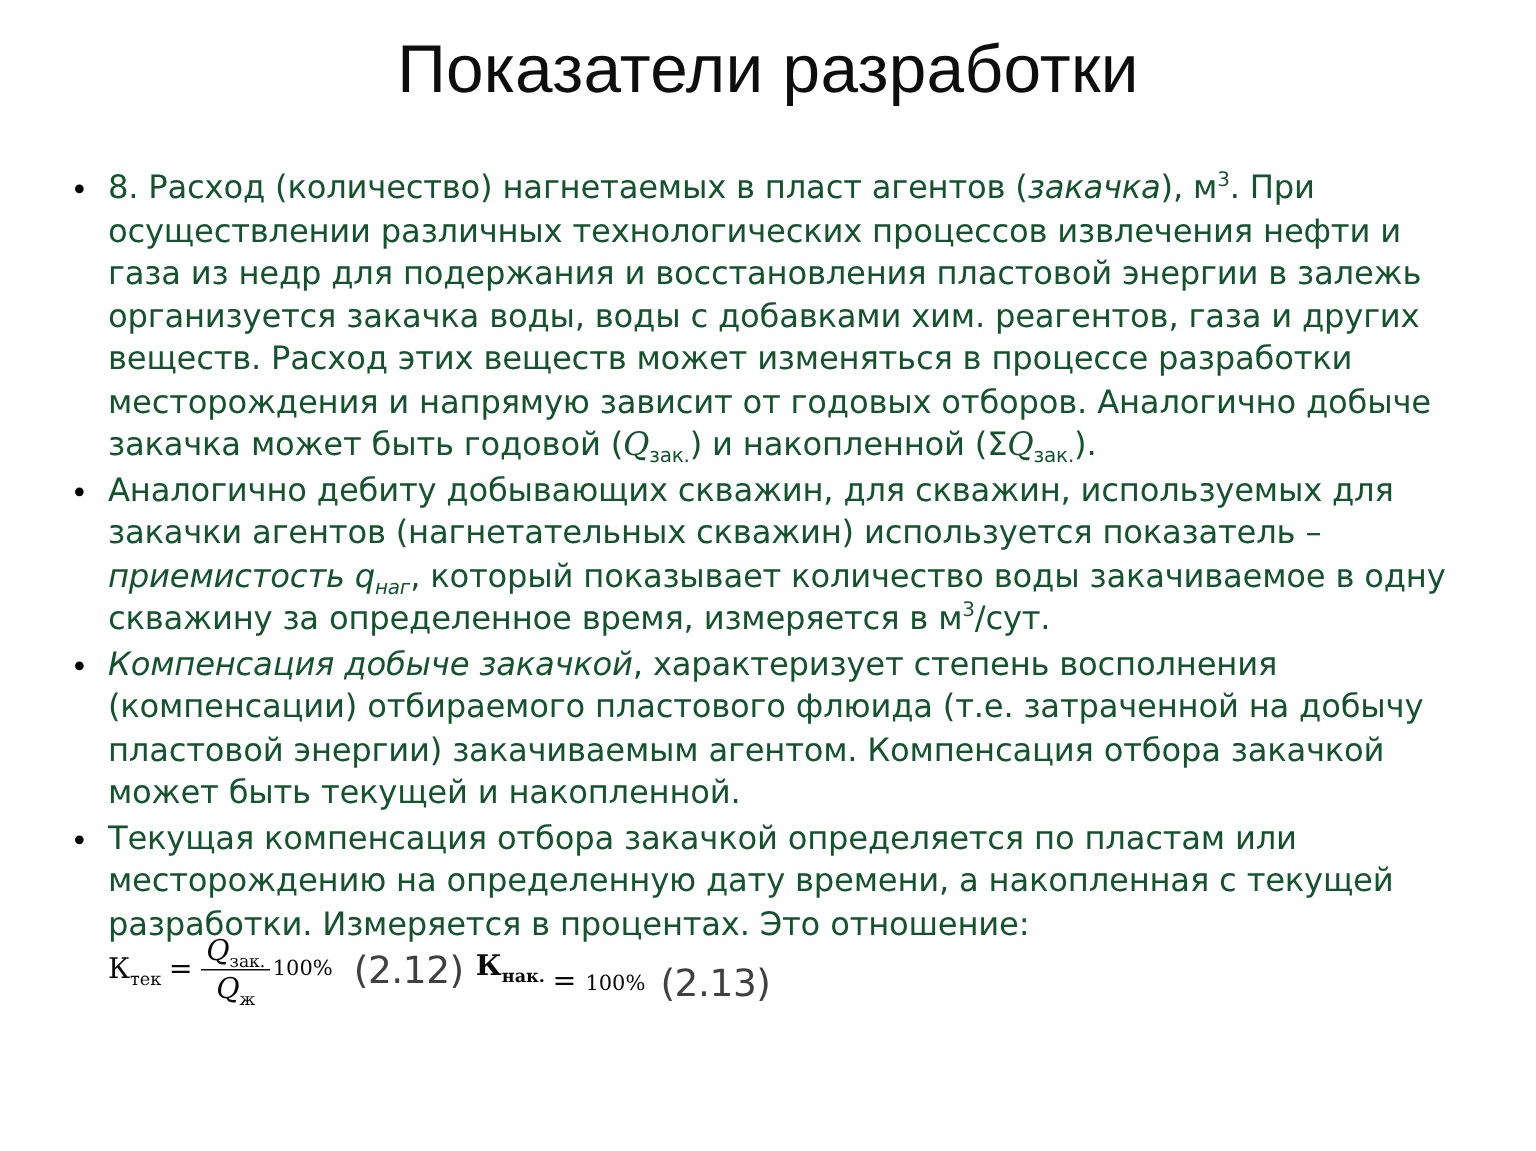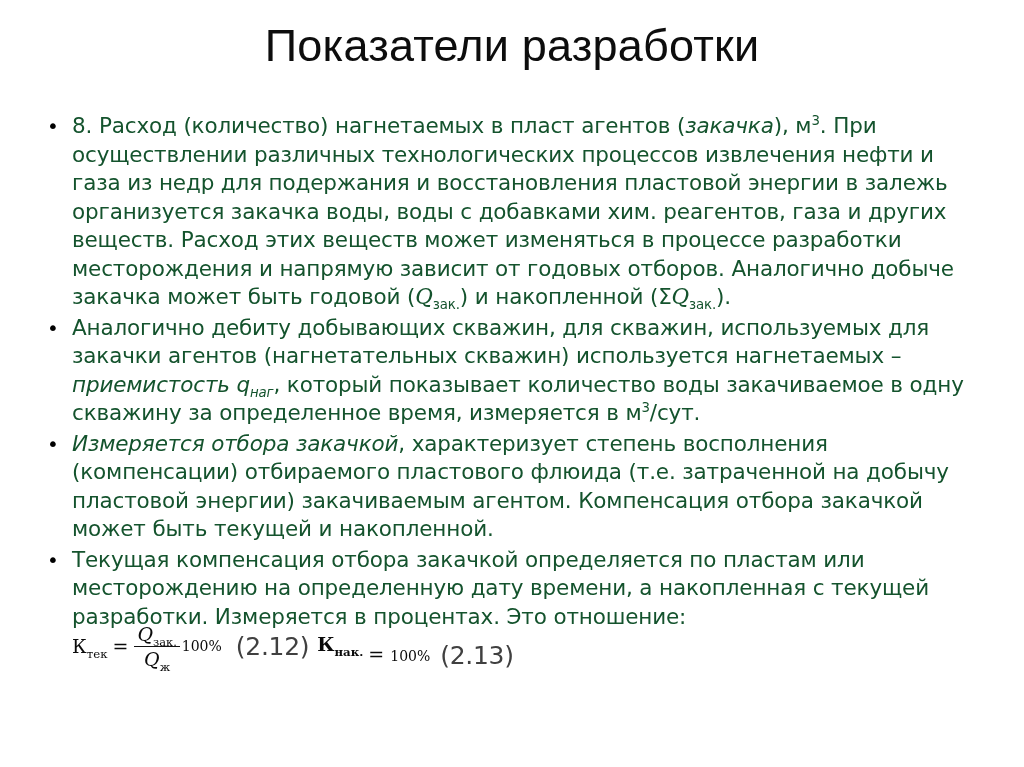--- a/index.html
+++ b/index.html
@@ -177,26 +177,26 @@
 
   <div id="body">
 
     <div class="bullet-row">
       <div class="bullet-mark">•</div>
       <div class="bullet-text"><span>8. Расход (количество) нагнетаемых в пласт агентов (</span><i>закачка</i><span>), м</span><span class="sup">3</span><span>. При осуществлении различных технологических процессов извлечения нефти и газа из недр для подержания и восстановления пластовой энергии в залежь организуется закачка воды, воды с добавками хим. реагентов, газа и других веществ. Расход этих веществ может изменяться в процессе разработки месторождения и напрямую зависит от годовых отборов. Аналогично добыче закачка может быть годовой (</span><span class="mathvar">Q</span><span class="sub">зак.</span><span>) и накопленной (Σ</span><span class="mathvar">Q</span><span class="sub">зак.</span><span>).</span></div>
     </div>
 
     <div class="bullet-row">
       <div class="bullet-mark">•</div>
-      <div class="bullet-text"><span>Аналогично дебиту добывающих скважин, для скважин, используемых для закачки агентов (нагнетательных скважин) используется нагнетаемых – </span><i>приемистость q</i><i class="sub">наг</i><span>, который показывает количество воды закачиваемое в одну скважину за определенное время, измеряется в м</span><span class="sup">3</span><span>/сут.</span></div>
-    </div>
-
-    <div class="bullet-row">
-      <div class="bullet-mark">•</div>
-      <div class="bullet-text"><i>Измеряется отбора закачкой</i><span>, характеризует степень восполнения (компенсации) отбираемого пластового флюида (т.е. затраченной на добычу пластовой энергии) закачиваемым агентом. Компенсация отбора закачкой может быть текущей и накопленной.</span></div>
+      <div class="bullet-text"><span>Аналогично дебиту добывающих скважин, для скважин, используемых для закачки агентов (нагнетательных скважин) используется показатель – </span><i>приемистость q</i><i class="sub">наг</i><span>, который показывает количество воды закачиваемое в одну скважину за определенное время, измеряется в м</span><span class="sup">3</span><span>/сут.</span></div>
+    </div>
+
+    <div class="bullet-row">
+      <div class="bullet-mark">•</div>
+      <div class="bullet-text"><i>Компенсация добыче закачкой</i><span>, характеризует степень восполнения (компенсации) отбираемого пластового флюида (т.е. затраченной на добычу пластовой энергии) закачиваемым агентом. Компенсация отбора закачкой может быть текущей и накопленной.</span></div>
     </div>
 
     <div class="bullet-row">
       <div class="bullet-mark">•</div>
       <div class="bullet-text"><span>Текущая компенсация отбора закачкой определяется по пластам или месторождению на определенную дату времени, а  накопленная с текущей разработки. Измеряется в процентах. Это отношение:</span></div>
     </div>
 
   </div>
 
   <div id="formulas">

